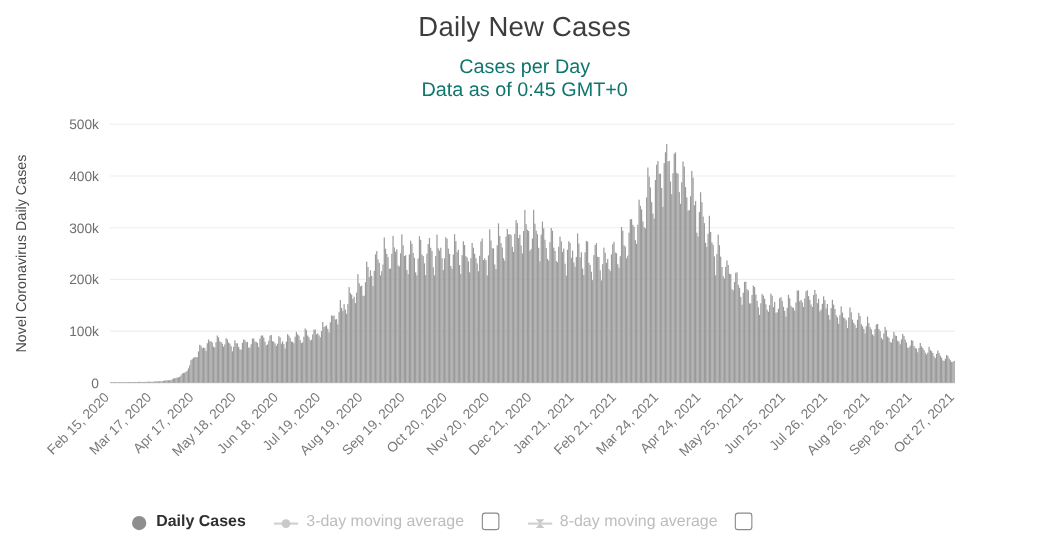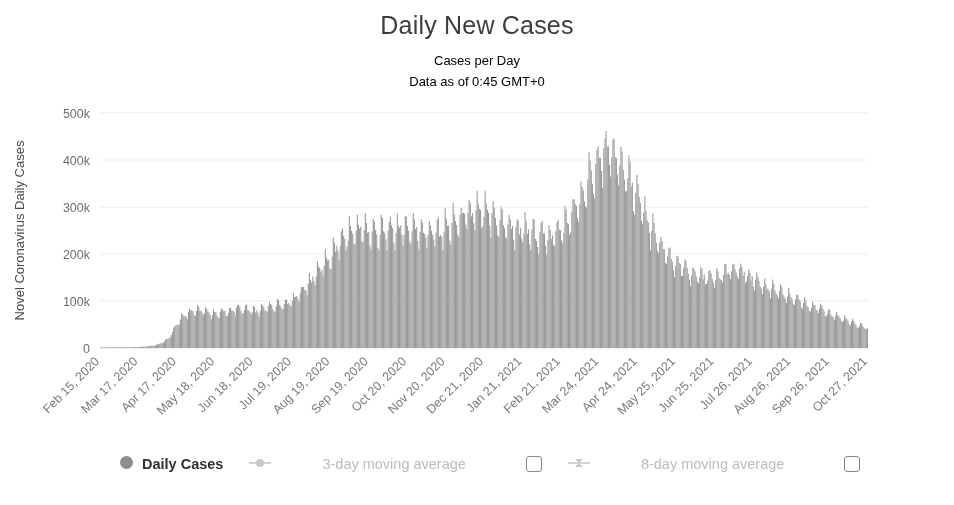--- a/index.html
+++ b/index.html
@@ -33,22 +33,22 @@
   }
   .chart-title {
     font-size: 25px;
     color: #3d3d3d;
     font-weight: 400;
     letter-spacing: 0.2px;
     line-height: 30px;
   }
   .chart-subtitle {
     margin-top: 10px;
-    font-size: 13px;
-    color: #000000;
+    font-size: 18px;
+    color: #0f766e;
     line-height: 20px;
   }
   .chart-subtitle div { line-height: 21px; }
 
   
   .plot-wrap {
     position: absolute;
     left: 0;
     top: 0;
     width: 954px;
@@ -84,25 +84,25 @@
   .legend {
     position: absolute;
     left: 120px;
     top: 456px;
     display: flex;
     align-items: center;
     height: 26px;
   }
   .legend-item {
     display: flex;
-    align-items: flex-start;
+    align-items: flex-end;
     height: 26px;
     cursor: pointer;
   }
-  .legend-item + .legend-item { margin-left: 26px; gap: 44px; }
+  .legend-item + .legend-item { margin-left: 26px; }
 
   .legend-dot {
     width: 13px;
     height: 13px;
     border-radius: 50%;
     background: #8e8e8e;
     display: inline-block;
     margin-right: 9px;
   }
   .legend-label {

